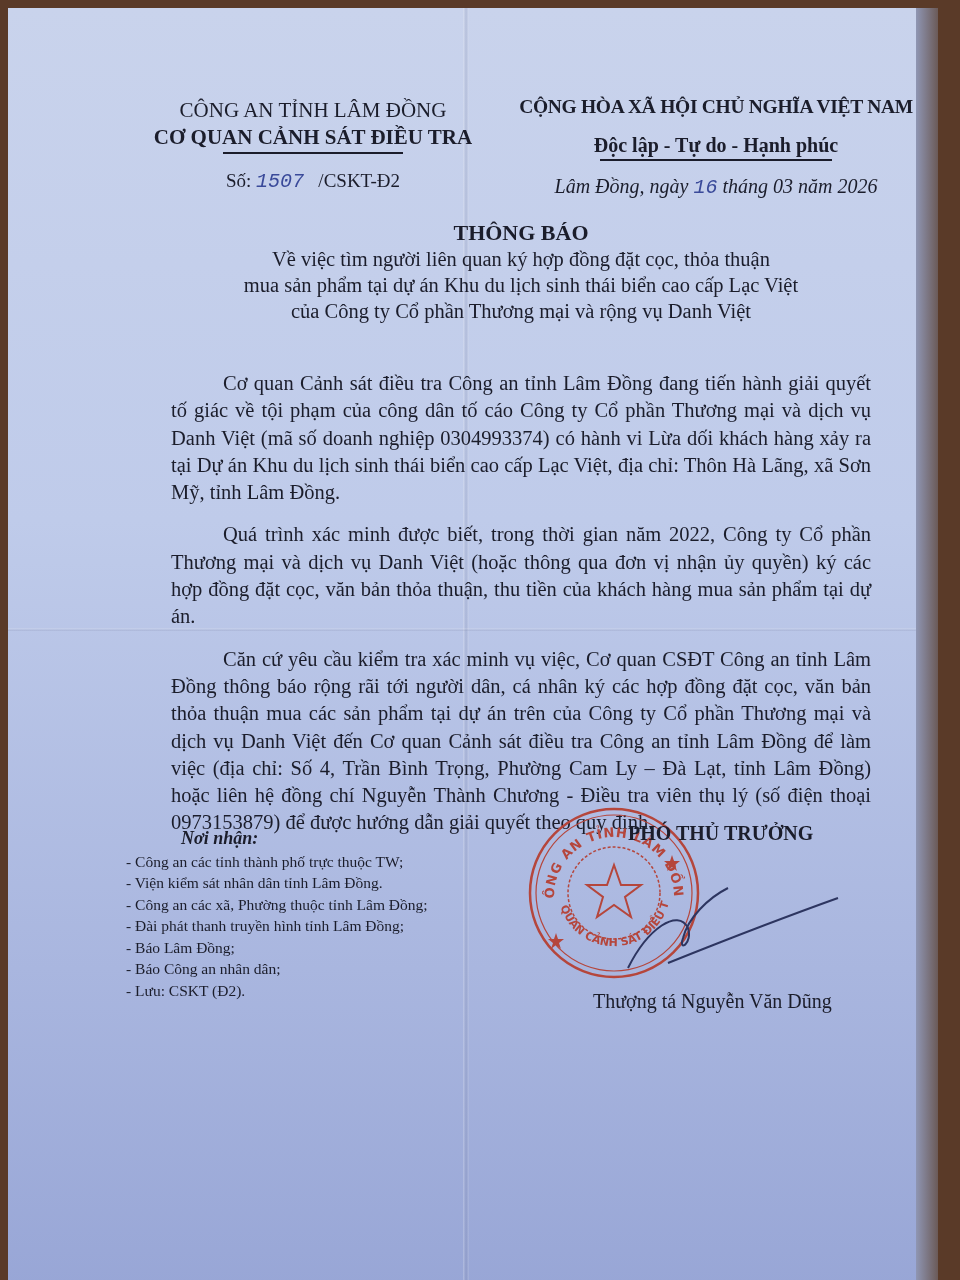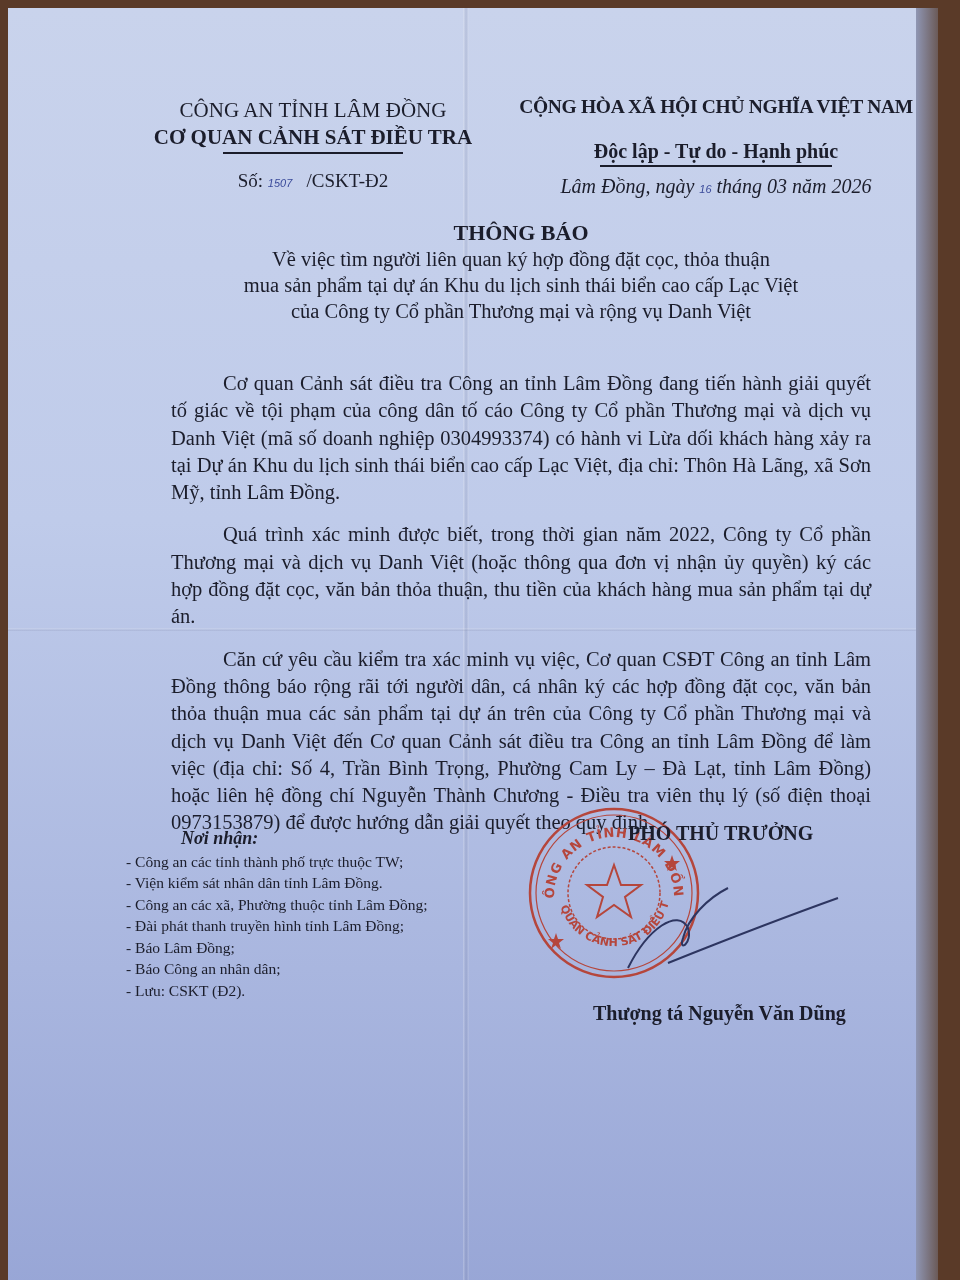--- a/index.html
+++ b/index.html
@@ -27,41 +27,41 @@
   }
   .text { color: #1b1d2b; }
   .abs { position: absolute; }
   .center { text-align: center; }
 
   .hdr-left { left: 120px; top: 90px; width: 370px; }
   .hdr-left .l1 { font-size: 21px; }
   .hdr-left .l2 { font-size: 21px; font-weight: bold; margin-top: 2px; }
   .hdr-left .rule { width: 180px; height: 1.5px; background: #1b1d2b; margin: 2px auto 0; }
   .hdr-left .so { font-size: 19px; margin-top: 16px; }
-  .handwrite { font-style: italic; color: #3a4a9a; font-family: Liberation Sans, sans-serif; font-size: 11px; }
+  .handwrite { font-style: italic; color: #3a4a9a; font-family: Liberation Mono, monospace; font-size: 20px; }
 
   .hdr-right { left: 508px; top: 88px; width: 400px; }
   .hdr-right .l1 { font-size: 19.5px; font-weight: bold; letter-spacing: -0.3px; }
-  .hdr-right .l2 { font-size: 20px; font-weight: bold; margin-top: 22px; }
+  .hdr-right .l2 { font-size: 20px; font-weight: bold; margin-top: 16px; }
   .hdr-right .rule { width: 232px; height: 1.5px; background: #1b1d2b; margin: 2px auto 0; }
-  .hdr-right .date { font-size: 20px; font-style: italic; margin-top: 8px; text-align: center; }
+  .hdr-right .date { font-size: 20px; font-style: italic; margin-top: 14px; text-align: center; }
 
   .title-block { left: 213px; top: 212px; width: 600px; }
   .title-block .t { font-size: 22px; font-weight: bold; }
   .title-block .s { font-size: 20.5px; line-height: 26px; }
 
   .body { left: 163px; top: 362px; width: 700px; font-size: 20.5px; line-height: 27.3px; text-align: justify; }
   .body p { margin: 0 0 15px 0; text-indent: 52px; }
 
   .recipients { left: 118px; top: 820px; width: 380px; font-size: 15.5px; line-height: 21.5px; }
   .recipients .head { font-weight: bold; font-style: italic; font-size: 18px; margin-left: 55px; margin-bottom: 1px; }
 
   .signer { left: 600px; top: 814px; width: 280px; }
   .signer .role { font-size: 20px; font-weight: bold; margin-left: 20px; }
-  .signer .name { font-size: 20px; font-weight: bold; position: absolute; top: 168px; left: -15px; white-space: nowrap; margin-top: 12px; }
+  .signer .name { font-size: 20px; font-weight: normal; position: absolute; top: 168px; left: -15px; white-space: nowrap; }
 
   .stamp { left: 518px; top: 797px; width: 176px; height: 176px; }
 </style>
 </head>
 <body>
 
 <div class="paper">
   <div class="fold-h"></div>
 
   <div class="abs hdr-left center text">

